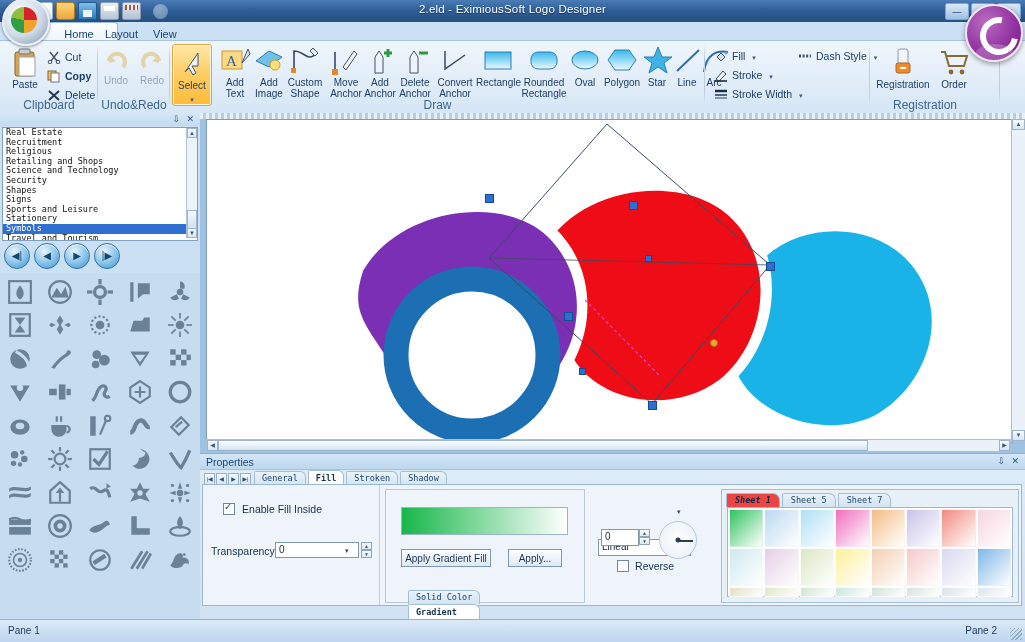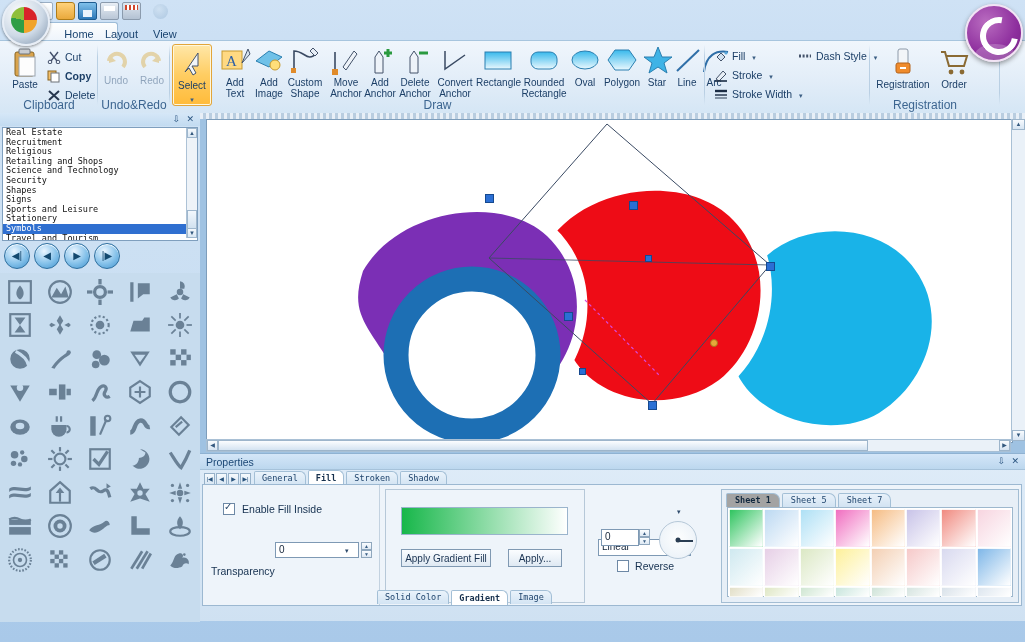--- a/index.html
+++ b/index.html
@@ -142,39 +142,53 @@
   .dial{position:absolute;width:36px;height:36px;border-radius:50%;
     background:radial-gradient(circle at 50% 45%,#fdfefe,#e7eff7);border:1px solid #b6c8d8;}
   .dial .nd{position:absolute;left:50%;top:50%;width:15px;height:2px;background:#2a3d52;transform-origin:0 50%;}
   .dial .cdot{position:absolute;left:50%;top:50%;width:5px;height:5px;border-radius:50%;
     background:#2a3d52;transform:translate(-50%,-50%);}
   .shbox{position:absolute;left:518px;top:4px;width:296px;height:112px;background:#e7eff7;border:1px solid #a3bdd3;}
   .shtabs{position:absolute;left:4px;top:3px;height:13px;display:flex;}
   .shtab{height:13px;line-height:13px;padding:0 8px;margin-right:2px;font-family:"DejaVu Sans Mono",monospace;
     font-size:8.5px;color:#20456d;background:linear-gradient(#e8f1fa,#d2e3f2);
     border:1px solid #a3bfd6;border-bottom:none;border-radius:2px 7px 0 0;}
-  .shtab.active{background:#a3a3a3;font-weight:bold;color:#12293f;}
+  .shtab.active{background:#ef4444;font-weight:bold;color:#12293f;font-style:italic;}
   .swgrid{position:absolute;left:5px;top:17px;width:286px;height:90px;background:#fff;
     border:1px solid #9db7cd;display:grid;grid-template-columns:repeat(8,1fr);grid-template-rows:38px 38px 10px;gap:1px;padding:1px;box-sizing:border-box;}
   .sw{border:1px solid rgba(255,255,255,.7);}
-  .fillTabs{position:absolute;left:172px;bottom:2px;height:13px;display:flex;}
+  .fillTabs{position:absolute;left:203px;bottom:2px;height:13px;display:flex;flex-direction:column;}
 
   
   .status{position:absolute;left:0;bottom:0;width:1025px;height:22px;
     background:linear-gradient(#dceaf7,#bdd6ee);border-top:1px solid #8fb2d2;}
   .status .p1{position:absolute;left:8px;top:5px;font-size:10px;color:#203d5e;}
   .status .p2{position:absolute;right:28px;top:5px;font-size:10px;color:#203d5e;}
   .grip{position:absolute;right:3px;bottom:2px;width:12px;height:12px;
     background:repeating-linear-gradient(135deg,#90a9c1 0 1px,transparent 1px 3px);}
 </style>
 </head>
 <body>
 
 <div class="app">
 
+  <div class="titlebar">
+    <div class="tt">2.eld - EximiousSoft Logo Designer</div>
+    <div class="wbtns">
+      <div class="wbtn">
+          <i>—</i>
+        </div>
+      <div class="wbtn">
+          <i>▭</i>
+        </div>
+      <div class="wbtn">
+          <i>✕</i>
+        </div>
+    </div>
+  </div>
 
   <div class="orb">
       <div class="pie"></div>
     </div>
   <div class="logoBadge"></div>
 
   <div class="qat">
     <div class="qicon q-new"></div>
     <div class="qicon q-open"></div>
     <div class="qicon q-save"></div>
@@ -955,21 +969,21 @@
       <div class="ptab">Shadow</div>
     </div>
 
     <div class="pbody">
 
       <div style="position:absolute;left:20px;top:18px;">
         <span class="chk on"></span>
         <span style="margin-left:4px;font-size:10.5px;color:#15304f;">Enable Fill Inside</span>
       </div>
 
-      <div style="position:absolute;left:8px;top:60px;font-size:10.5px;color:#15304f;margin-top:20px;">Transparency</div>
+      <div style="position:absolute;left:8px;top:60px;font-size:10.5px;color:#15304f;">Transparency</div>
       <div class="inp" style="position:absolute;left:72px;top:57px;width:84px;height:16px;">0</div>
       <div style="position:absolute;left:142px;top:62px;font-size:7px;color:#2d4a6b;">▾</div>
       <div class="spin" style="left:158px;top:57px;">
         <div>▲</div>
         <div>▼</div>
       </div>
 
       <div style="position:absolute;left:176px;top:0;width:1px;height:120px;background:#c3d2e0;"></div>
 
       <div style="position:absolute;left:182px;top:4px;width:198px;height:112px;background:#eef4fa;border:1px solid #b6c8d8;"></div>
@@ -1028,13 +1042,18 @@
       </div>
 
       <div class="fillTabs">
         <div class="ptab">Solid Color</div>
         <div class="ptab active">Gradient</div>
         <div class="ptab">Image</div>
       </div>
     </div>
   </div>
 
+  <div class="status">
+    <span class="p1">Pane 1</span>
+    <span class="p2">Pane 2</span>
+    <span class="grip"></span>
+  </div>
 </div>
 
 </body></html>

